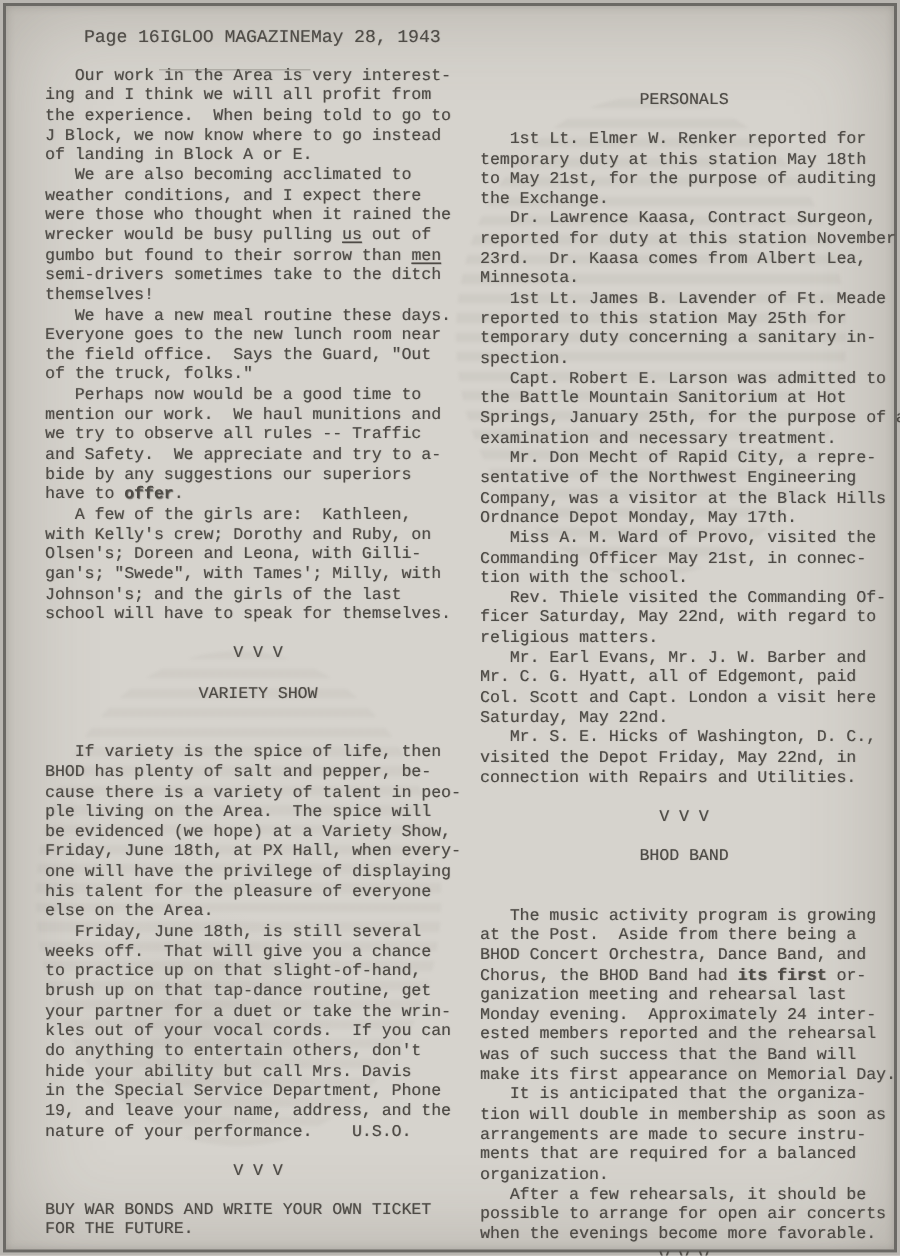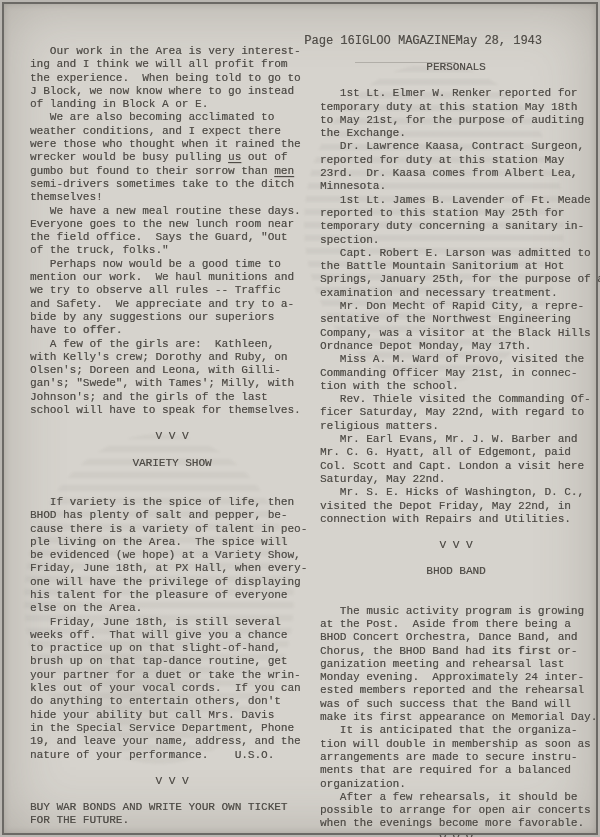--- a/index.html
+++ b/index.html
@@ -21,22 +21,22 @@
     filter:blur(1px);}
   .stain.s2{left:20px;top:430px;width:270px;height:330px;
     background:repeating-linear-gradient(0deg, rgba(110,106,98,.06) 0 6px, rgba(214,211,205,0) 6px 13px);
     filter:blur(1.2px);}
   .stain.s3{left:420px;top:640px;width:150px;height:120px;
     background:radial-gradient(closest-side, rgba(120,114,104,.12), rgba(214,211,205,0));}
   .stain.s4{left:40px;top:600px;width:180px;height:160px;
     background:radial-gradient(closest-side, rgba(120,114,104,.10), rgba(214,211,205,0));}
 
   .hdr{
-    position:absolute;left:0;top:30px;width:100%;
-    display:flex;justify-content:flex-end;align-items:baseline;
+    position:absolute;left:0;top:14px;width:100%;
+    display:flex;justify-content:flex-start;align-items:baseline;
     padding:0 54px 0 52px;box-sizing:border-box;
     font-size:12px;color:#4f4c47;
     text-shadow:.3px .3px .6px rgba(79,76,71,.5);
   }
   .hdr .title{border-bottom:1px solid rgba(95,92,86,.30);padding-bottom:14px;}
 
   .col{position:absolute;top:41px;}
   .col-left{left:26px;width:284px;}
   .col-right{left:316px;width:272px;}
 
@@ -45,21 +45,21 @@
     font-size:11px;line-height:13.3px;
     color:#4e4b46;
     white-space:pre;margin:0;
     text-shadow:.3px .3px .6px rgba(78,75,70,.55);
   }
   .center{text-align:center;margin-top:16px;}
   .divider{margin:13px 0 0 0;}
   .sec-title{margin:13px 0 0 0;}
   .after-title{margin-top:26px;}
   .u{text-decoration:underline;text-underline-offset:2px;}
-  .b{font-weight:normal;text-shadow:.5px .4px .7px rgba(60,57,52,.7);}
+  .b{font-weight:bold;text-shadow:.5px .4px .7px rgba(60,57,52,.7);}
   .slogan{margin-top:13px;}
 </style>
 </head>
 <body>
 
 <div class="page">
   <div class="stain s1"></div>
   <div class="stain s2"></div>
   <div class="stain s3"></div>
   <div class="stain s4"></div>
@@ -126,21 +126,21 @@
 FOR THE FUTURE.</p>
   </div>
 
   <div class="col col-right">
     <p class="tw center">PERSONALS</p>
     <p class="tw after-title" style="margin-top:13px;">   1st Lt. Elmer W. Renker reported for
 temporary duty at this station May 18th
 to May 21st, for the purpose of auditing
 the Exchange.</p>
     <p class="tw">   Dr. Lawrence Kaasa, Contract Surgeon,
-reported for duty at this station May
+reported for duty at this station November
 23rd.  Dr. Kaasa comes from Albert Lea,
 Minnesota.</p>
     <p class="tw">   1st Lt. James B. Lavender of Ft. Meade
 reported to this station May 25th for
 temporary duty concerning a sanitary in-
 spection.</p>
     <p class="tw">   Capt. Robert E. Larson was admitted to
 the Battle Mountain Sanitorium at Hot
 Springs, January 25th, for the purpose of an
 examination and necessary treatment.</p>

